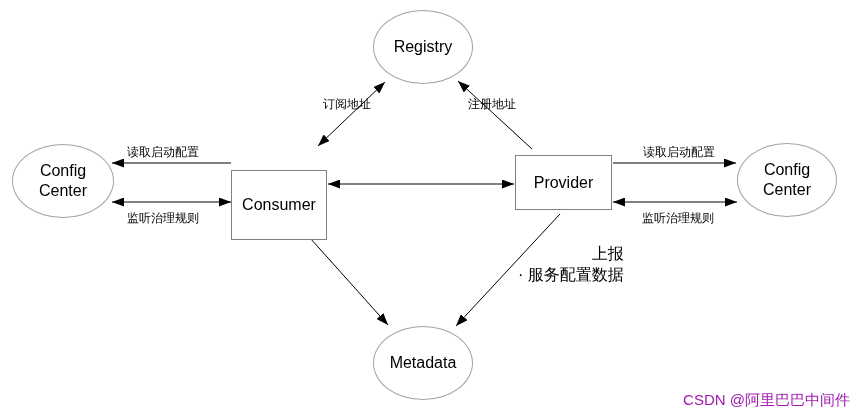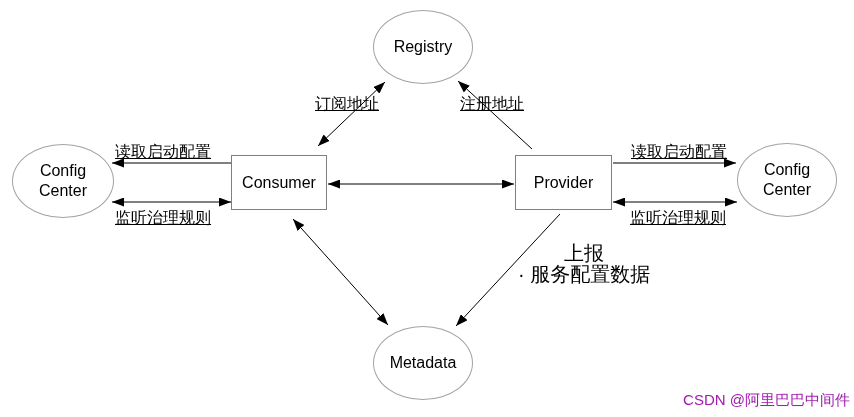--- a/index.html
+++ b/index.html
@@ -37,32 +37,31 @@
   }
   .ellipse {
     border: 1px solid #a3a3a3;
     border-radius: 50%;
   }
   .rect-node {
     border: 1px solid #808080;
   }
   .edge-label {
     position: absolute;
-    font-size: 16px;
+    font-size: 12px;
     line-height: 16px;
     white-space: nowrap;
     transform: translate(-50%, -50%);
-    text-decoration: underline;
   }
   .block-label {
     position: absolute;
-    font-size: 20px;
+    font-size: 16px;
     line-height: 21px;
     white-space: nowrap;
-    text-align: center;
+    text-align: right;
   }
   .watermark {
     position: absolute;
     right: 4px;
     top: 391px;
     font-size: 15px;
     color: #a21caf;
     text-shadow: 1px 1px 0 #f7f7f7;
     white-space: nowrap;
   }
@@ -91,21 +90,21 @@
 
   <div class="node ellipse" style="left:373px; top:10px; width:100px; height:74px;">
     <span>Registry</span>
   </div>
 
   <div class="node ellipse" style="left:12px; top:144px; width:102px; height:74px;">
     <span>Config</span>
     <span>Center</span>
   </div>
 
-  <div class="node rect-node" style="left:231px; top:155px; width:96px; height:55px;">
+  <div class="node rect-node" style="left:231px; top:170px; width:96px; height:70px;">
     <span>Consumer</span>
   </div>
 
   <div class="node rect-node" style="left:515px; top:155px; width:97px; height:55px;">
     <span>Provider</span>
   </div>
 
   <div class="node ellipse" style="left:737px; top:143px; width:100px; height:74px;">
     <span>Config</span>
     <span>Center</span>

